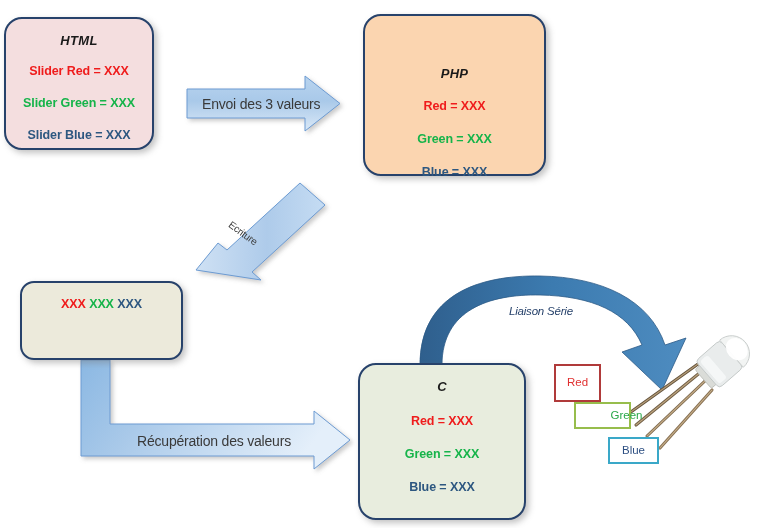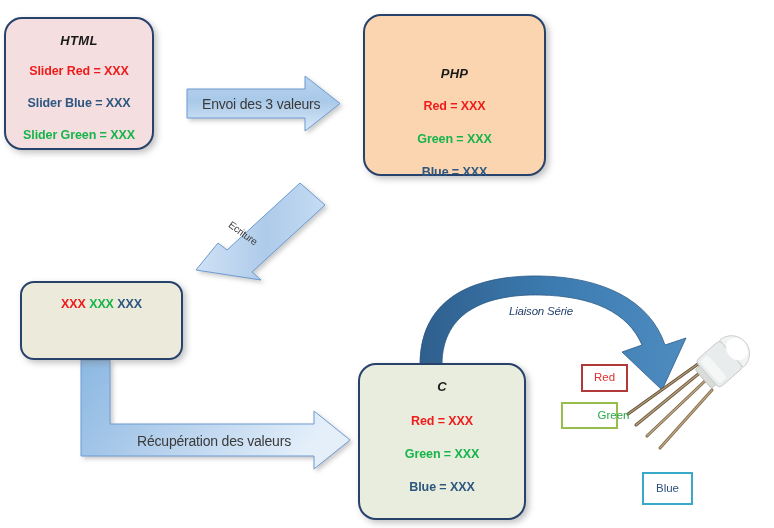--- a/index.html
+++ b/index.html
@@ -113,26 +113,26 @@
     box-sizing: border-box;
     border: 2px solid #000;
     background: #ffffff;
     font-size: 11.5px;
     text-align: center;
     line-height: 1;
     display: flex;
     align-items: center;
     justify-content: center;
   }
-  #pin-red   { left: 581px; top: 364px; width: 47px; height: 28px;
+  #pin-red   { left: 554px; top: 364px; width: 47px; height: 38px;
                border-color: #b03a3a; color: #e03030; }
-  #pin-green { left: 561px; top: 402px; width: 57px; height: 27px;
+  #pin-green { left: 574px; top: 402px; width: 57px; height: 27px;
                border-color: #97bd4c; color: #2aa84a; padding-left: 48px; }
-  #pin-blue  { left: 642px; top: 437px; width: 51px; height: 33px;
-               border-color: #3aa8c8; color: #2d4f82; margin-top: 35px; }
+  #pin-blue  { left: 608px; top: 437px; width: 51px; height: 27px;
+               border-color: #3aa8c8; color: #2d4f82; }
 </style>
 </head>
 <body>
 
 <div id="canvas">
 
   <svg id="arrow-layer" viewBox="0 0 774 528" xmlns="http://www.w3.org/2000/svg">
     <defs>
       <linearGradient id="gradH" x1="0" y1="0" x2="0" y2="1">
         <stop offset="0%" stop-color="#b9d4ef"></stop>
@@ -214,22 +214,22 @@
 
         <path d="M 732 343 A 18 18 0 0 1 732 379 Z" fill="#f2f4f3" stroke="#c8cdcc" stroke-width="0.9"></path>
         <ellipse cx="739" cy="361" rx="10" ry="12" fill="#ffffff" opacity="0.95"></ellipse>
       </g>
     </g>
   </svg>
 
   <div class="box" id="box-html">
     <span class="title">HTML</span>
     <span class="line c-red">Slider Red = XXX</span>
+    <span class="line c-green">Slider Green = XXX</span>
     <span class="line c-blue">Slider Blue = XXX</span>
-    <span class="line c-green">Slider Green = XXX</span>
   </div>
 
   <div class="box" id="box-php">
     <span class="title">PHP</span>
     <span class="line c-red">Red = XXX</span>
     <span class="line c-green">Green = XXX</span>
     <span class="line c-blue">Blue = XXX</span>
   </div>
 
   <div class="box" id="box-texte">

